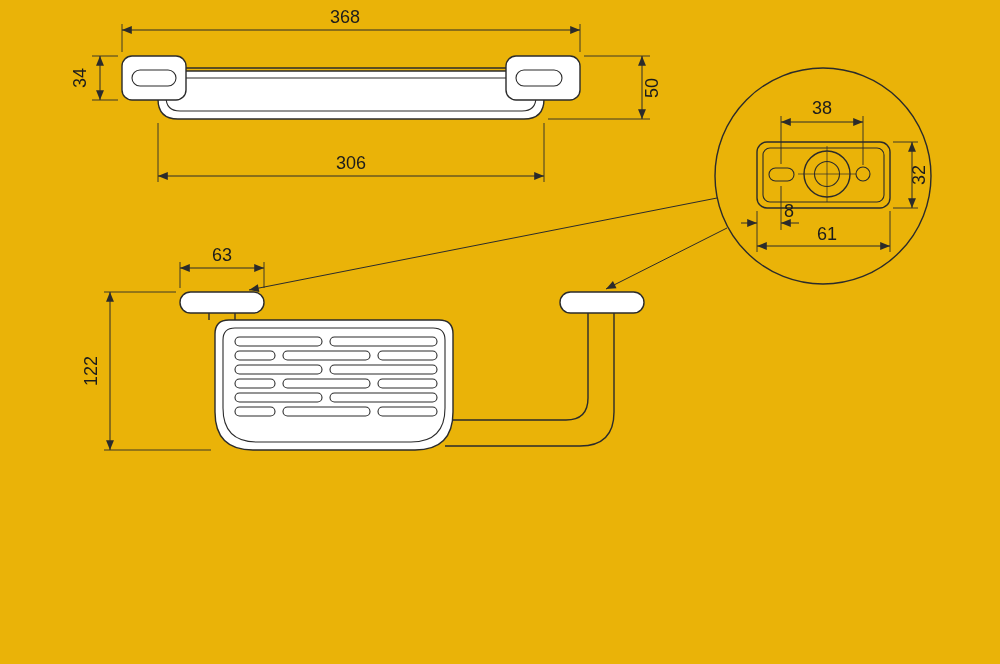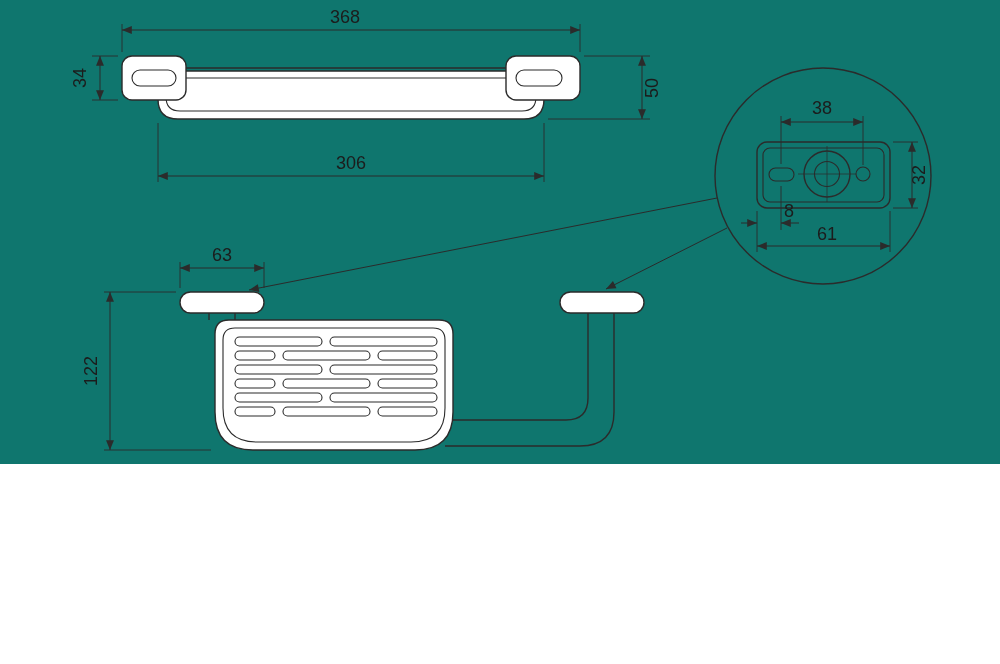--- a/index.html
+++ b/index.html
@@ -1,16 +1,16 @@
 <!DOCTYPE html>
 <html><head>
 <meta charset="utf-8">
 <style>
   html,body{margin:0;padding:0;background:#ffffff;}
-  .page{width:1000px;height:464px;background:#0f766e;position:relative;overflow:hidden;}
+  .page{width:1000px;height:664px;background:#eab308;position:relative;overflow:hidden;}
   svg{display:block;}
   .dim-text{
     font-family:"Liberation Sans","DejaVu Sans",sans-serif;
     font-size:18px;
     fill:#1c1c1c;
   }
   .outline{stroke:#2b2b2b;stroke-width:1.4;fill:none;}
   .outline-fill{stroke:#2b2b2b;stroke-width:1.4;fill:#ffffff;}
   .inner{stroke:#2b2b2b;stroke-width:1.1;fill:none;}
   .dimline{stroke:#2b2b2b;stroke-width:1;fill:none;}

